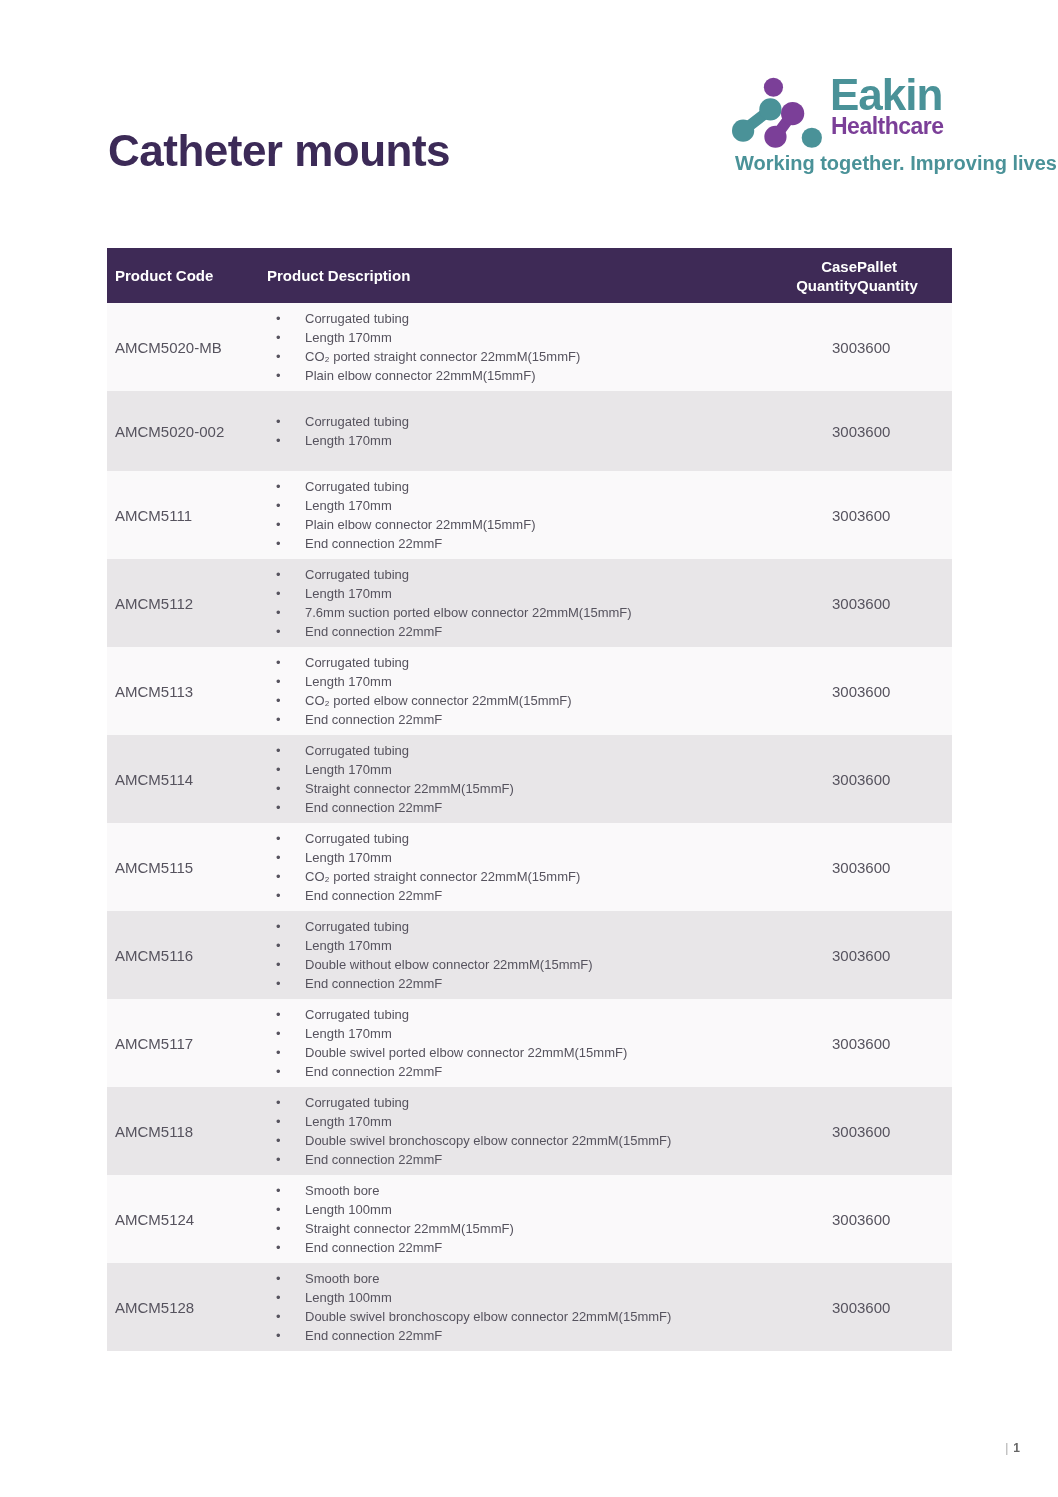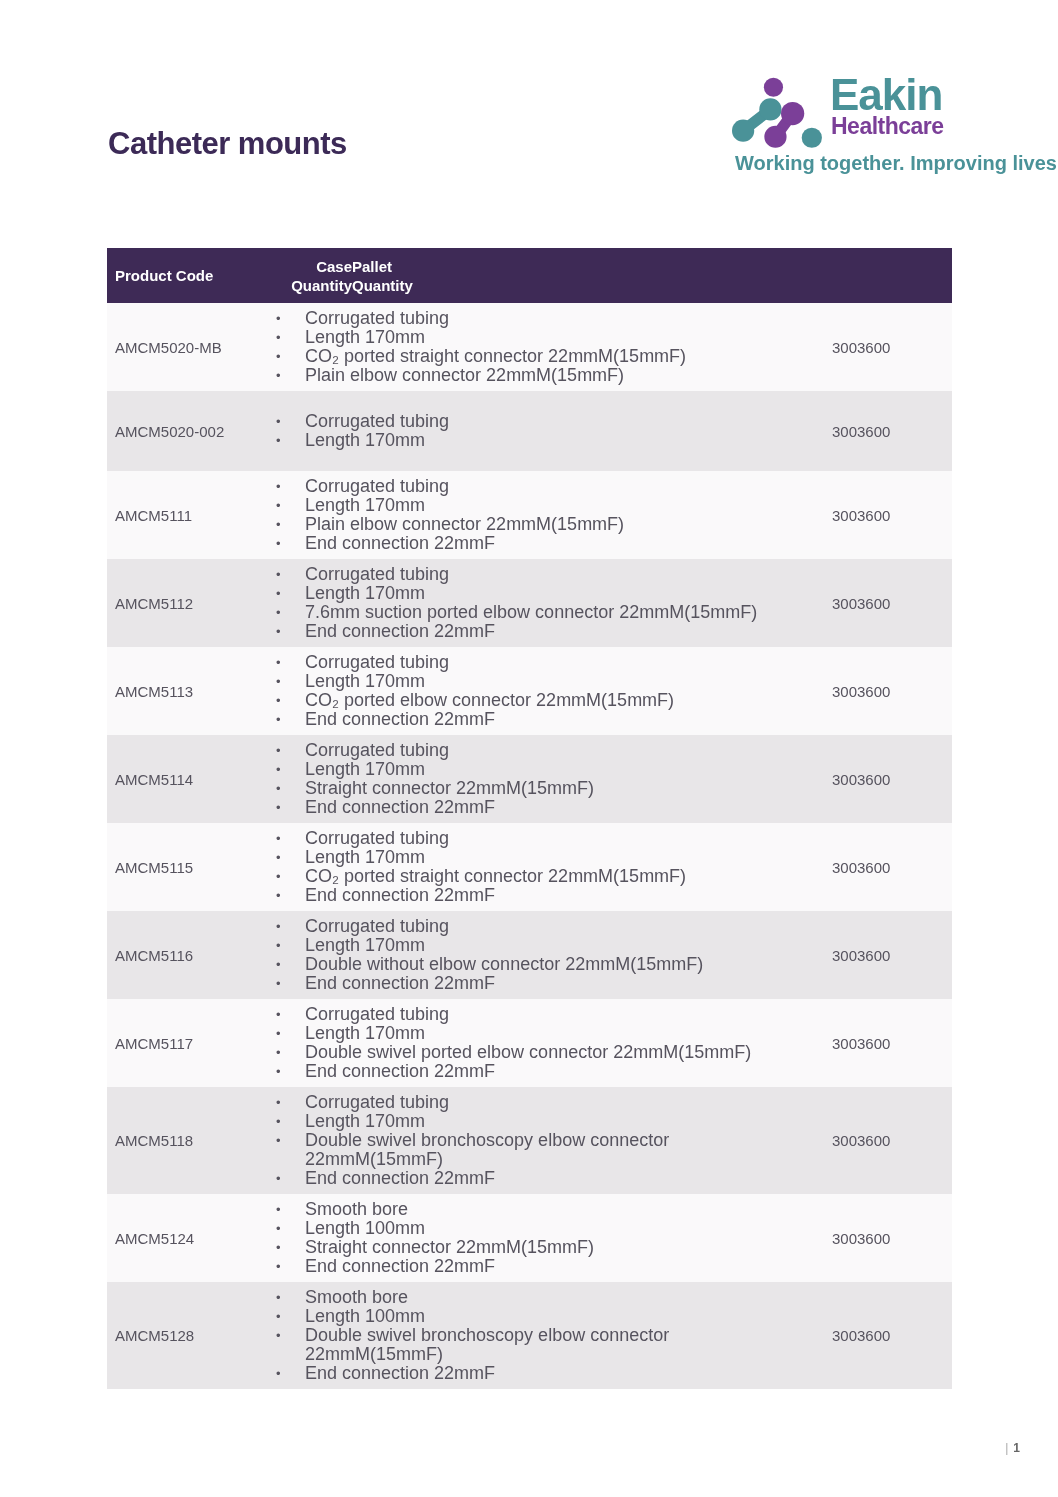--- a/index.html
+++ b/index.html
@@ -7,21 +7,21 @@
   body {
     width: 1058px; height: 1497px;
     position: relative;
     font-family: "Liberation Sans", sans-serif;
     overflow: hidden;
   }
 
   .page-title {
     position: absolute;
     left: 108px; top: 126px;
-    font-size: 31px;
+    font-size: 44px;
     font-weight: bold;
     letter-spacing: -0.5px;
     color: var(--title, #3C2A57);
   }
 
   
   .logo { position: absolute; left: 722px; top: 73px; width: 240px; height: 102px; }
   .logo-mark { position: absolute; left: 10px; top: 2px; }
   .logo-brand {
     position: absolute; left: 108px; top: -3px;
@@ -76,21 +76,21 @@
   .row-dark  { background: var(--row-dark, #E8E6E8); }
 
   .trow .col-desc ul {
     list-style: none;
     margin: 6px 0;
   }
   .trow .col-desc li {
     position: relative;
     padding-left: 38px;
     line-height: 19px;
-    font-size: 18px;
+    font-size: 13px;
   }
   .trow .col-desc li::before {
     content: "\2022";
     position: absolute;
     left: 9px; top: 0;
     font-size: 13px;
   }
 
   
   .page-footer {
@@ -123,20 +123,21 @@
     <circle cx="79" cy="62" r="10" fill="#4A9298"></circle>
   </svg>
   <div class="logo-brand">Eakin</div>
   <div class="logo-division">Healthcare</div>
   <div class="logo-tagline">Working together. Improving lives.</div>
 </div>
 
 <div class="product-table">
   <div class="thead">
     <div class="col-code">Product Code</div>
+    <div class="col-desc">Product Description</div>
     <div class="col-case qty-head">Case
 Quantity</div>
     <div class="col-pallet qty-head">Pallet
 Quantity</div>
   </div>
   <div>
       <div class="trow row-light">
     <div class="col-code">AMCM5020-MB</div>
     <div class="col-desc">
       <ul>

